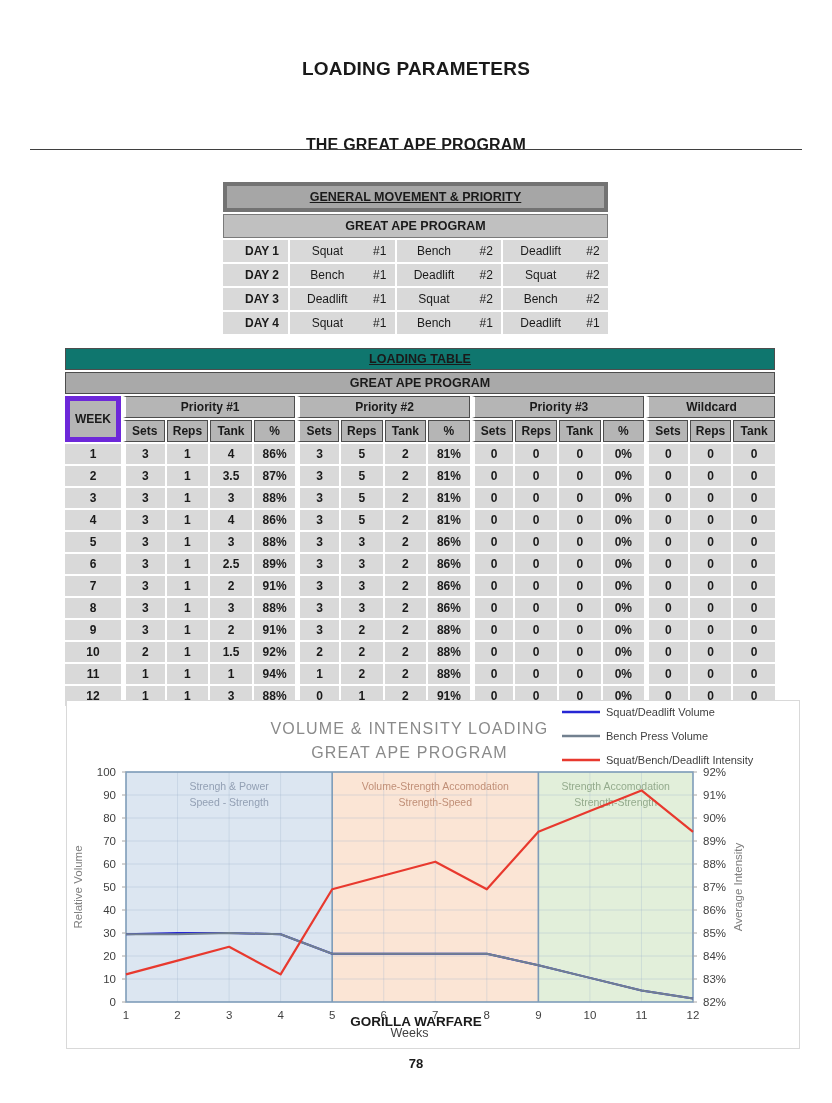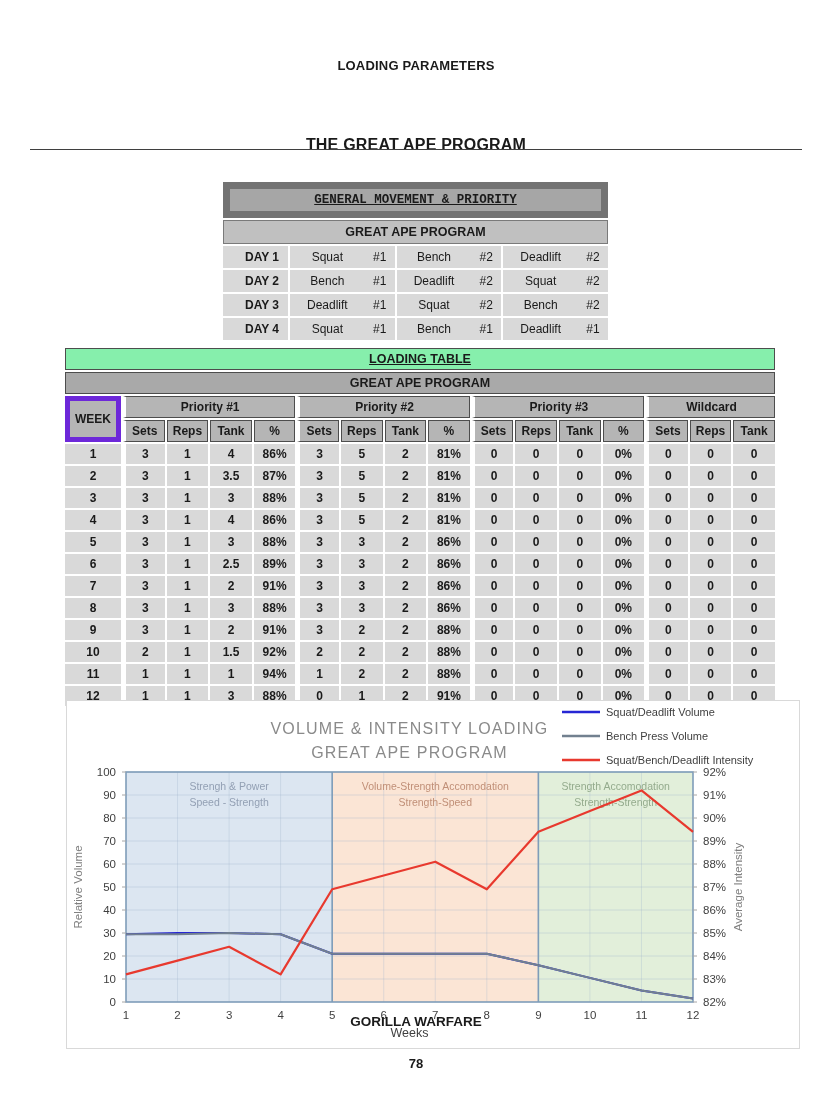--- a/index.html
+++ b/index.html
@@ -4,45 +4,45 @@
 <style>
   html,body { margin:0; padding:0; background:#ffffff; }
   #page {
     position:relative; width:832px; height:1103px; background:#ffffff;
     font-family:"Liberation Sans", sans-serif; color:#1a1a1a; overflow:hidden;
   }
   .doc-title {
     position:absolute; left:0; width:832px; text-align:center;
     font-weight:bold; letter-spacing:0.2px;
   }
-  #main-title { top:58px; font-size:13px; }
+  #main-title { top:58px; font-size:19px; }
   #sub-title  { top:121px; font-size:16px;margin-top:15px; }
   #title-rule { position:absolute; top:149px; left:30px; width:772px; height:0;
                 border-top:1.5px solid #3f3f3f; }
 
   
   table { border-collapse:separate; border-spacing:2px; table-layout:fixed; }
   td { text-align:center; vertical-align:middle; overflow:hidden; white-space:nowrap; }
 
   
   #movement-table { position:absolute; left:221px; top:180px; width:389px; font-size:12px; }
   #movement-table td { height:20px; }
   .mt-hdr1 { background:#a6a6a6; font-weight:bold; text-decoration:underline;
-             border:7px solid #737373; font-size:12.5px;font-family:Liberation Mono, monospace; }
+             border:4px solid #737373; font-size:12.5px; }
   .mt-hdr2 { background:#c0c0c0; font-weight:bold; border:1px solid #7a7a7a; font-size:12.5px; }
   .mt-day  { background:#d9d9d9; font-weight:bold;padding-left:14px; }
   .mt-pair { background:#d9d9d9; padding:0; }
   .mt-pair .pair-wrap { display:flex; align-items:center; width:100%; }
   .mt-pair .mov  { flex:1; text-align:center; }
   .mt-pair .rank { width:30px; text-align:center; }
 
   
   #loading-table { position:absolute; left:63px; top:346px; width:714px; font-size:12px; }
   #loading-table td { height:18px; font-weight:bold; }
-  .lt-hdr1 { background:#86efac; text-decoration:underline; border:1px solid #4d4d4d; font-size:12.5px; }
+  .lt-hdr1 { background:#0f766e; text-decoration:underline; border:1px solid #4d4d4d; font-size:12.5px; }
   .lt-hdr2 { background:#a9a9a9; border:1px solid #4d4d4d; font-size:12.5px; }
   .lt-ghdr { background:#b5b5b5; border:1px solid #4d4d4d; }
   .lt-week-hdr { background:#b5b5b5; border:5px solid #6d28d9; }
   .lt-cell { background:#d9d9d9; }
   .gstart { border-left:3px solid #ffffff; }
 
   
   #chart-wrap { position:absolute; left:66px; top:700px; width:734px; height:350px; }
   #chart-svg text { font-family:"Liberation Sans", sans-serif; }
 

